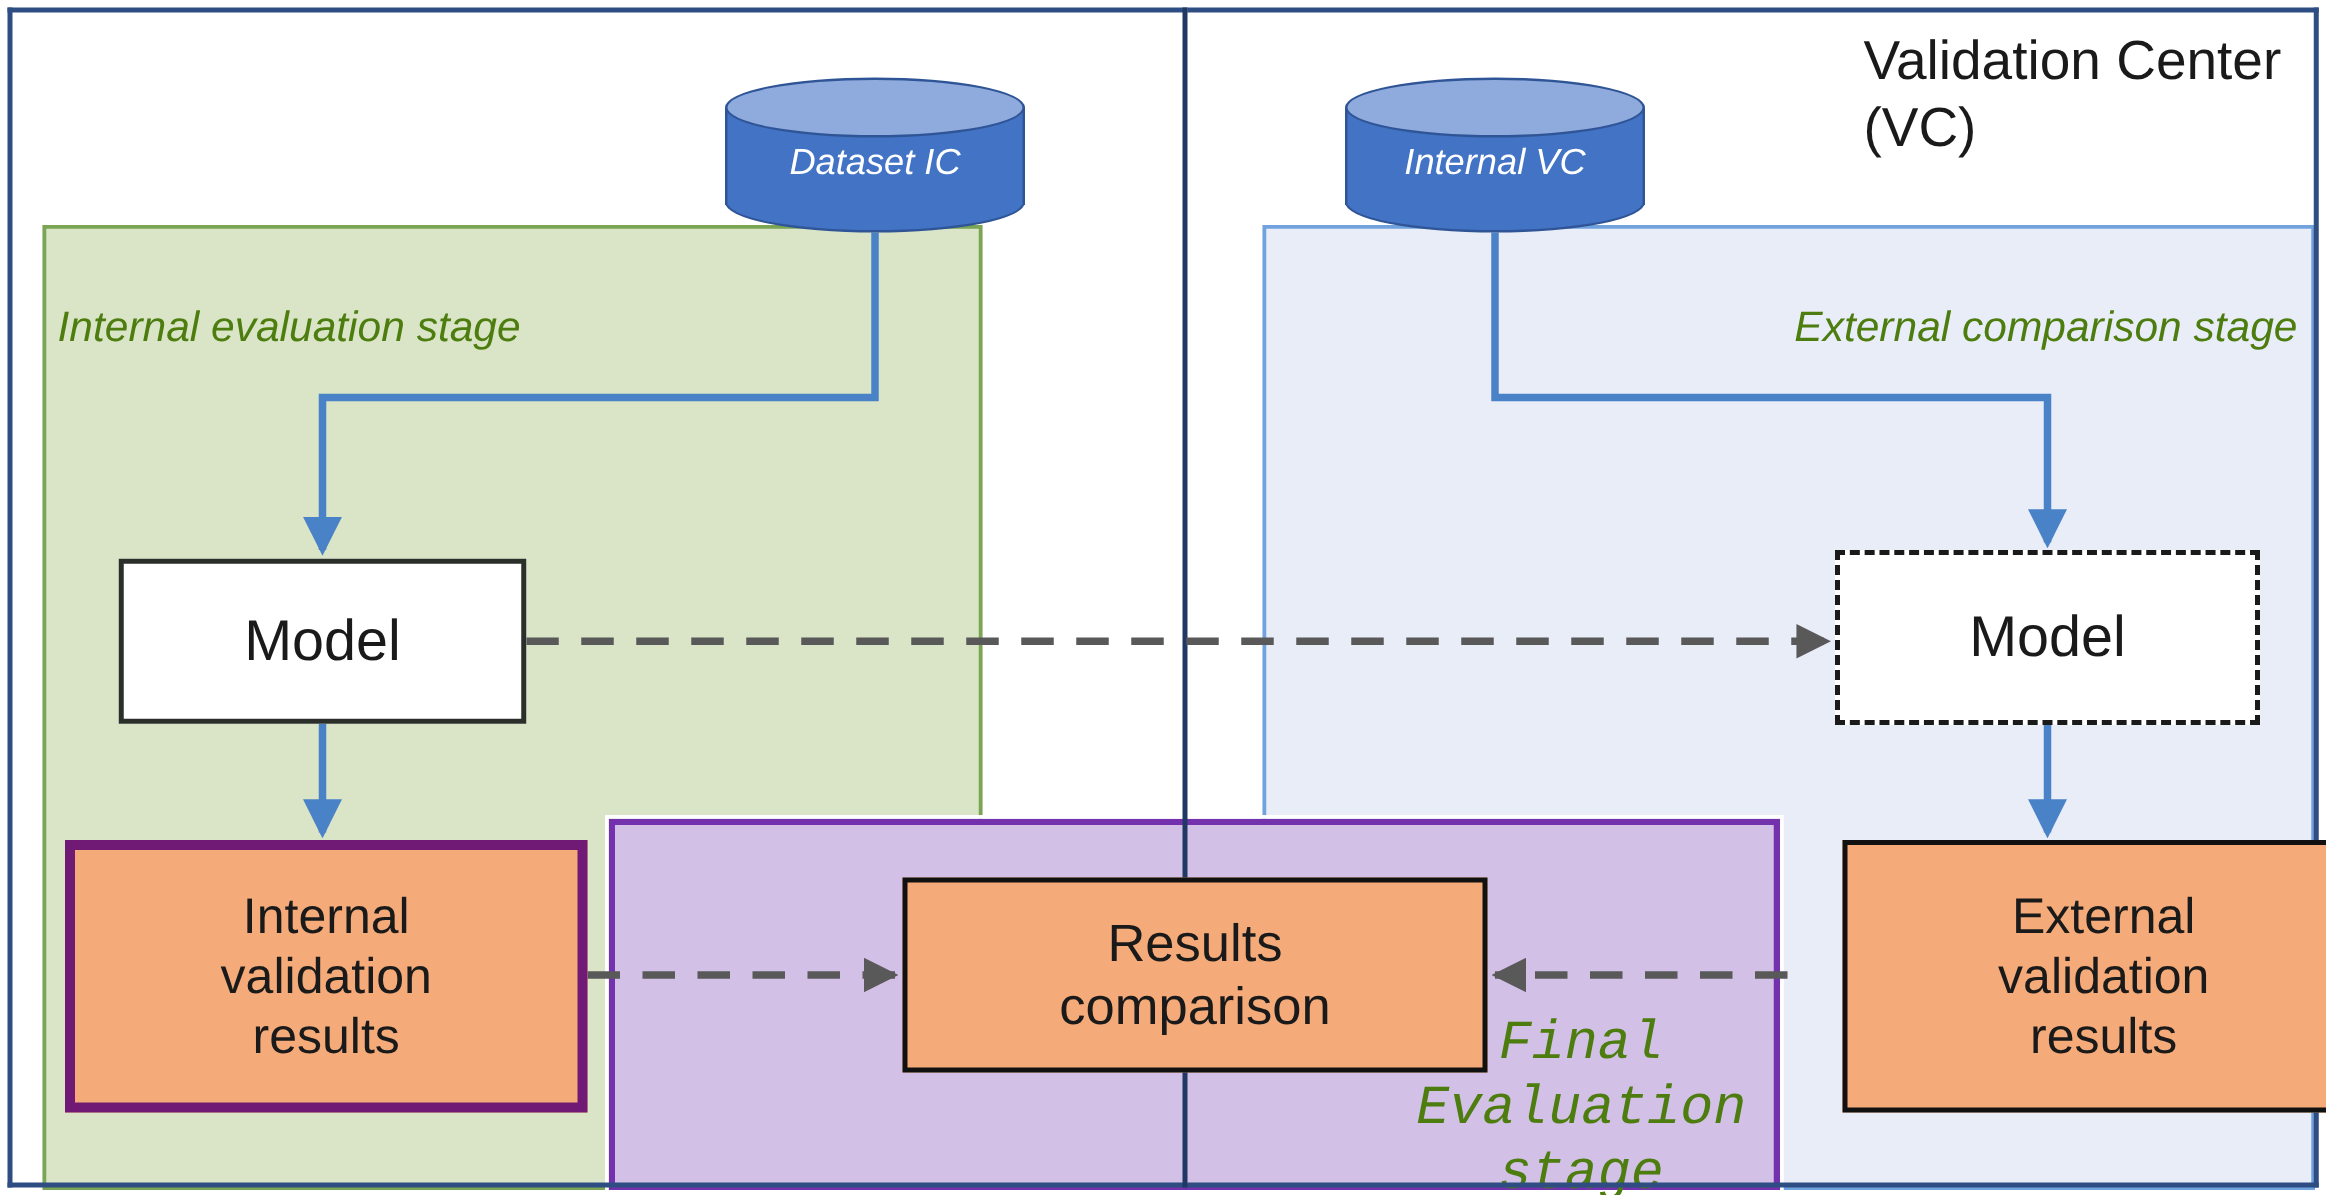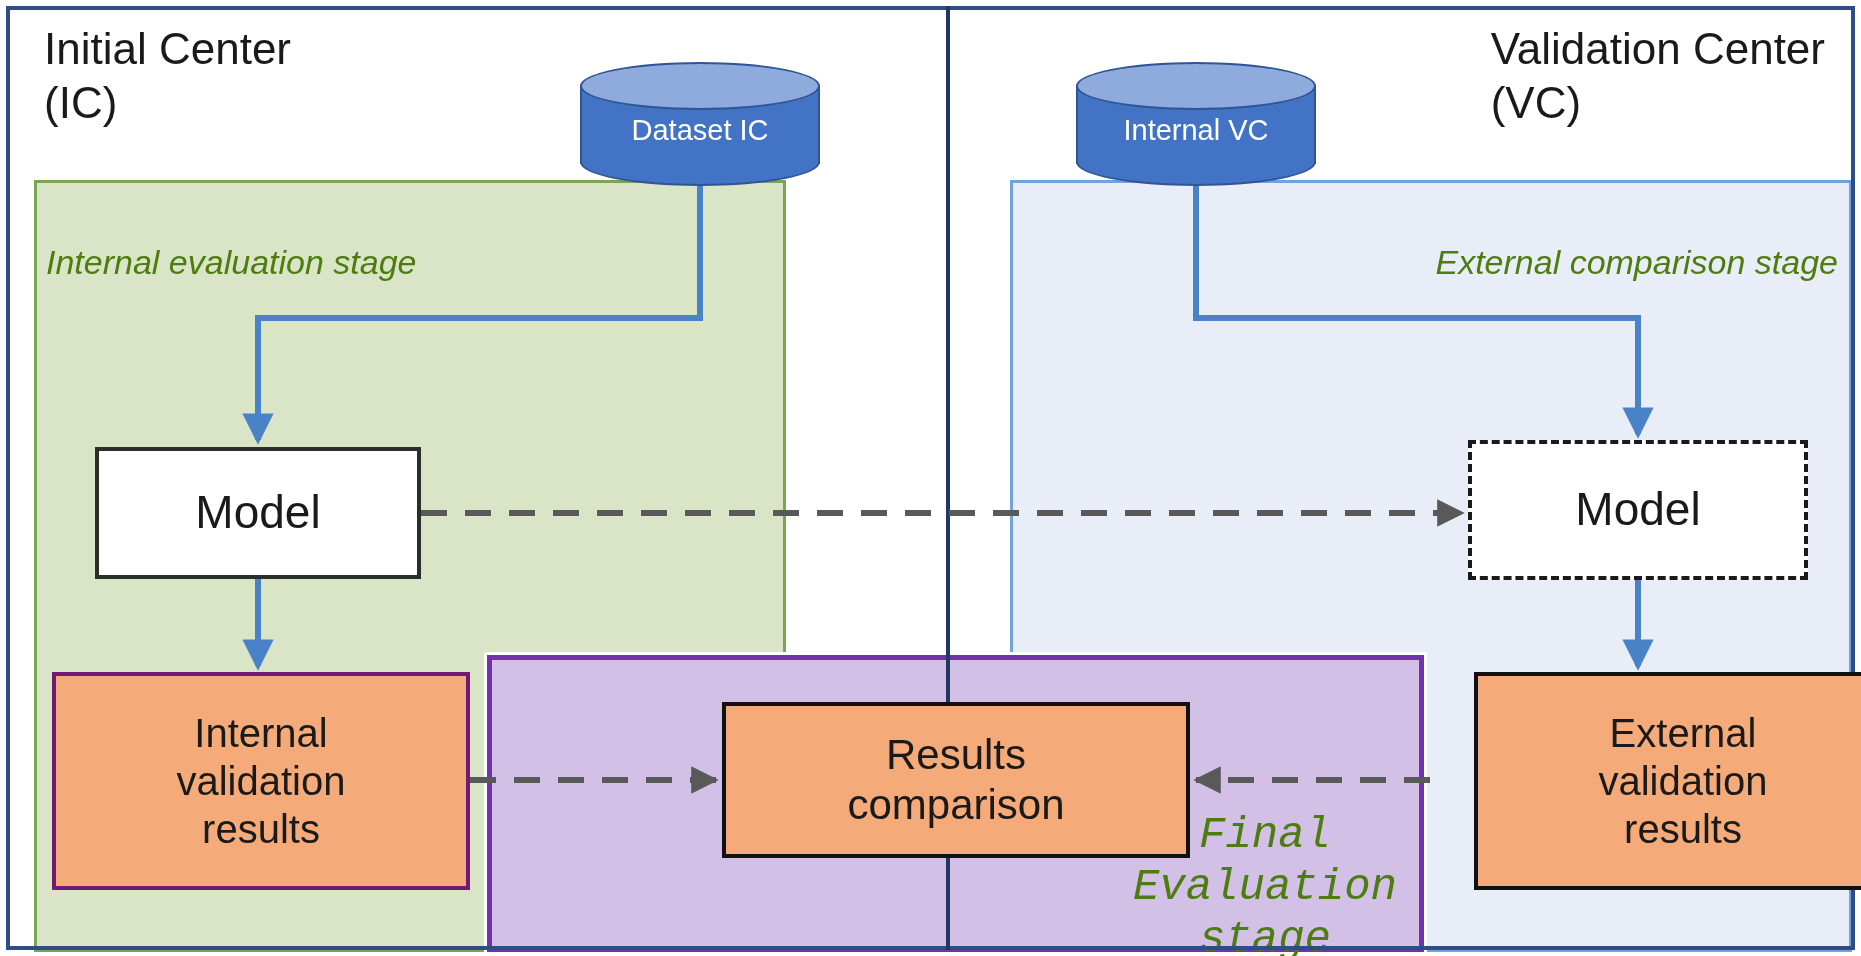--- a/index.html
+++ b/index.html
@@ -74,21 +74,21 @@
     position:absolute;
     font-size:44px;
     color:#1a1a1a;
     line-height:1.22;
     white-space:pre-line;
   }
   #ic-title{ left:44px; top:22px; text-align:left;}
   #vc-title{ right:36px; top:22px; text-align:left;}
 
   
-  .cyl{ position:absolute; }
+  .cyl{ position:absolute;font-style:italic; }
   .cyl .body{
     position:absolute; left:0; top:24px;
     width:100%; height:78px;
     background:#4273c5;
     border-left:2px solid #2f5597;
     border-right:2px solid #2f5597;
     box-sizing:border-box;
   }
   .cyl .bottom{
     position:absolute; left:0; top:76px;
@@ -130,21 +130,21 @@
     background:#ffffff; border:4px solid #2a2f2a;
     font-size:46px;
   }
   #model-vc{
     left:1468px; top:440px; width:340px; height:140px;
     background:#ffffff; border:4px dashed #1a1a1a;
     font-size:46px;
   }
   #internal-results{
     left:52px; top:672px; width:418px; height:218px;
-    background:#f4ab79; border:4px solid #701a75;
+    background:#f4ab79; border:8px solid #701a75;
     font-size:40px;
   }
   #external-results{
     left:1474px; top:672px; width:418px; height:218px;
     background:#f4ab79; border:4px solid #111111;
     font-size:40px;
   }
   #results-comparison{
     left:722px; top:702px; width:468px; height:156px;
     background:#f4ab79; border:4px solid #111111;
@@ -170,22 +170,20 @@
   <div class="stage-label" id="external-label">External comparison stage</div>
 
   <div class="stage" id="final-stage"></div>
   <div class="stage-label" id="final-label">Final
 Evaluation stage</div>
 
   <div class="outer-frame" id="ic-frame"></div>
   <div class="outer-frame" id="vc-frame"></div>
   <div id="center-divider"></div>
 
-  <div class="center-title" id="ic-title">Initial Center
-(IC)</div>
   <div class="center-title" id="vc-title">Validation Center
 (VC)</div>
 
   <svg class="svg-layer" viewBox="0 0 1861 956">
     <defs>
       <marker id="blue-arrow" viewBox="0 0 10 10" refX="8.5" refY="5" markerWidth="5.2" markerHeight="5.2" orient="auto-start-reverse">
         <path d="M 0 0 L 10 5 L 0 10 z" fill="#4a82c8"></path>
       </marker>
       <marker id="gray-arrow" viewBox="0 0 10 10" refX="9" refY="5" markerWidth="4.6" markerHeight="4.6" orient="auto-start-reverse">
         <path d="M 0 0 L 10 5 L 0 10 z" fill="#595959"></path>

